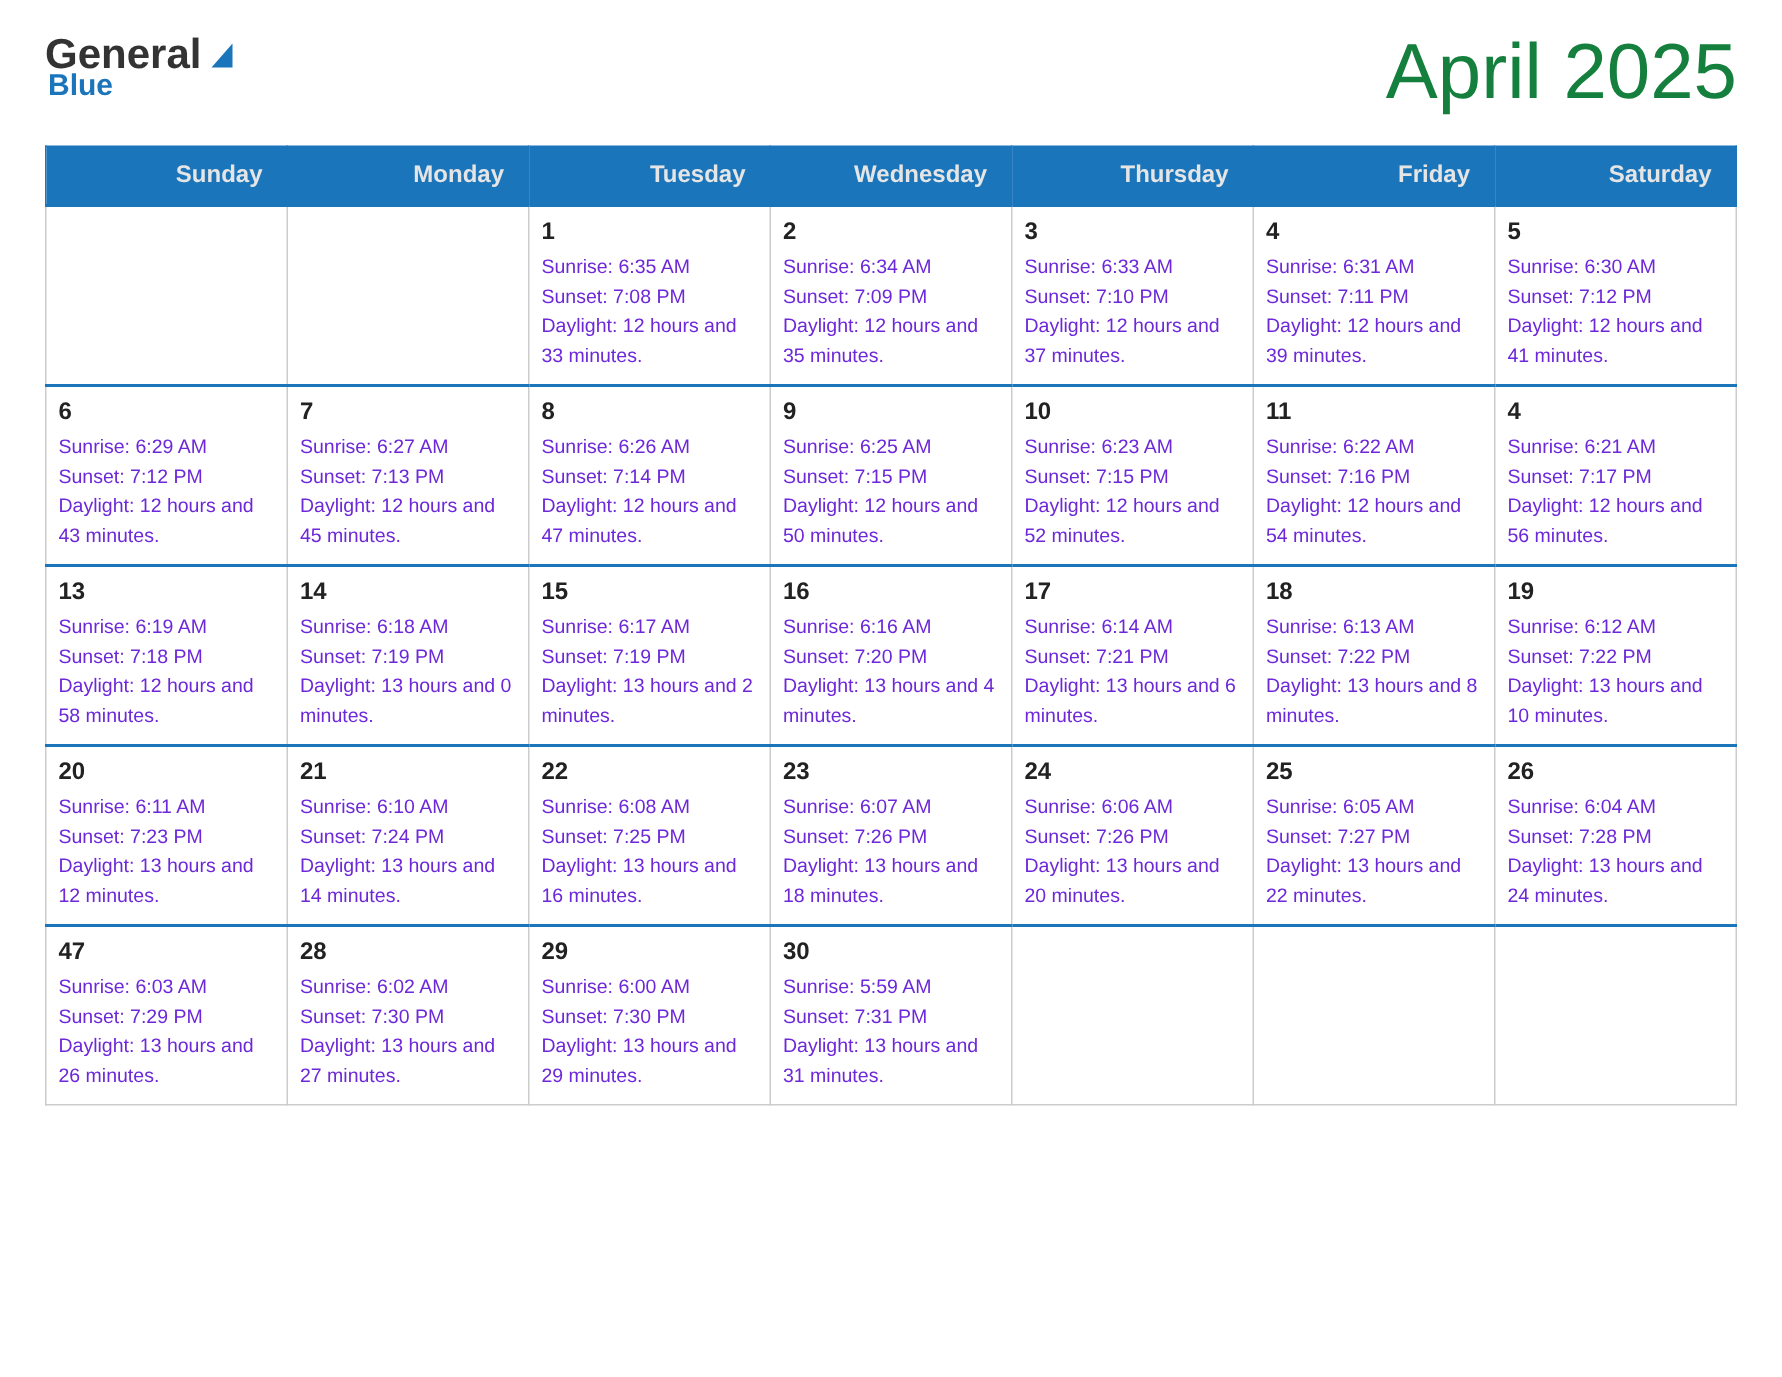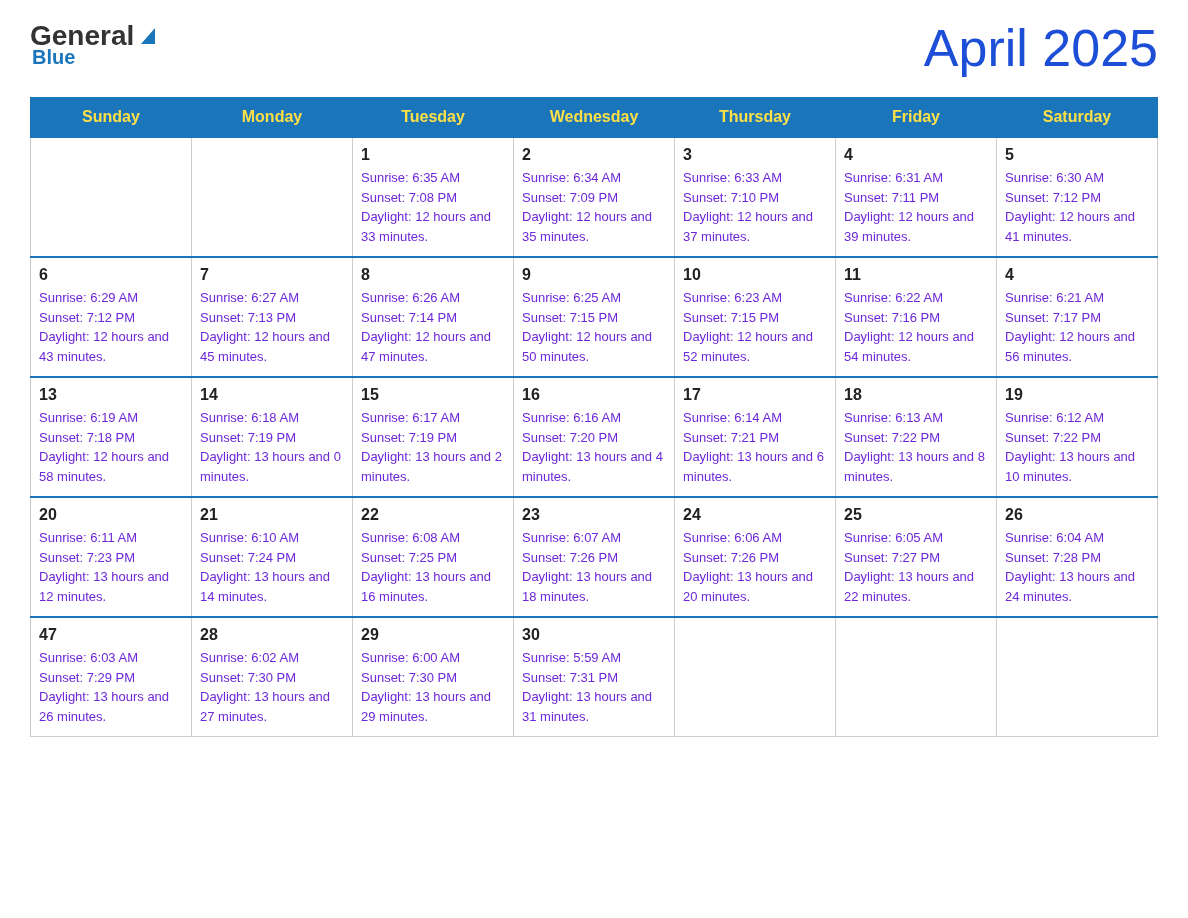--- a/index.html
+++ b/index.html
@@ -26,48 +26,48 @@
       font-weight: bold;
       color: #1a75bb;
     }
     .logo-block {
       display: flex;
       flex-direction: column;
       align-items: flex-start;
     }
     .logo-row {
       display: flex;
-      align-items: flex-start;
+      align-items: flex-end;
     }
     .title-block {
       text-align: right;
     }
     .title-month {
       font-size: 52px;
       font-weight: normal;
-      color: #1d4ed8;
+      color: #15803d;
       line-height: 1.1;
     }
     .title-location {
       font-size: 22px;
       color: #555;
       margin-top: 4px;
     }
     .calendar-table {
       width: 100%;
       border-collapse: collapse;
       border: 1px solid #aaa;
     }
     .calendar-table th {
       background-color: #1a75bb;
-      color: #fde047;
+      color: #e5e5e5;
       font-size: 16px;
       font-weight: bold;
-      padding: 10px 4px;
-      text-align: center;
+      padding: 10px 16px;
+      text-align: right;
       border: 1px solid #1a75bb;
     }
     .calendar-table td {
       border: 1px solid #ccc;
       vertical-align: top;
       padding: 8px 8px 10px 8px;
       width: calc(100% / 7);
       min-height: 100px;
     }
     .day-num {

